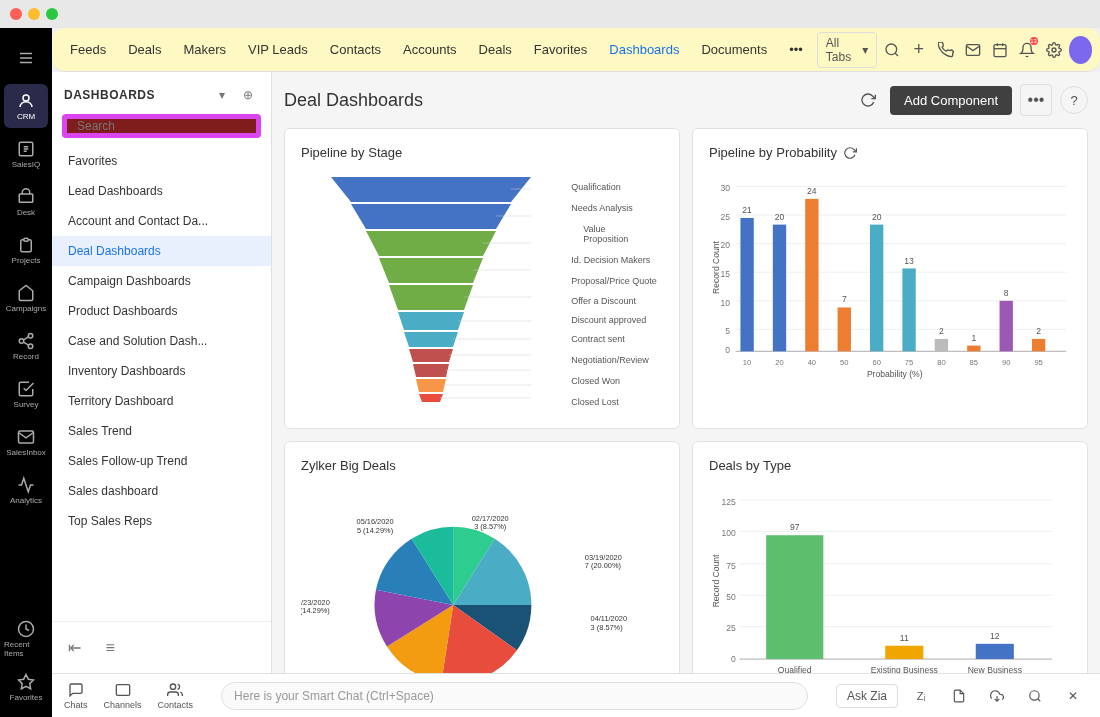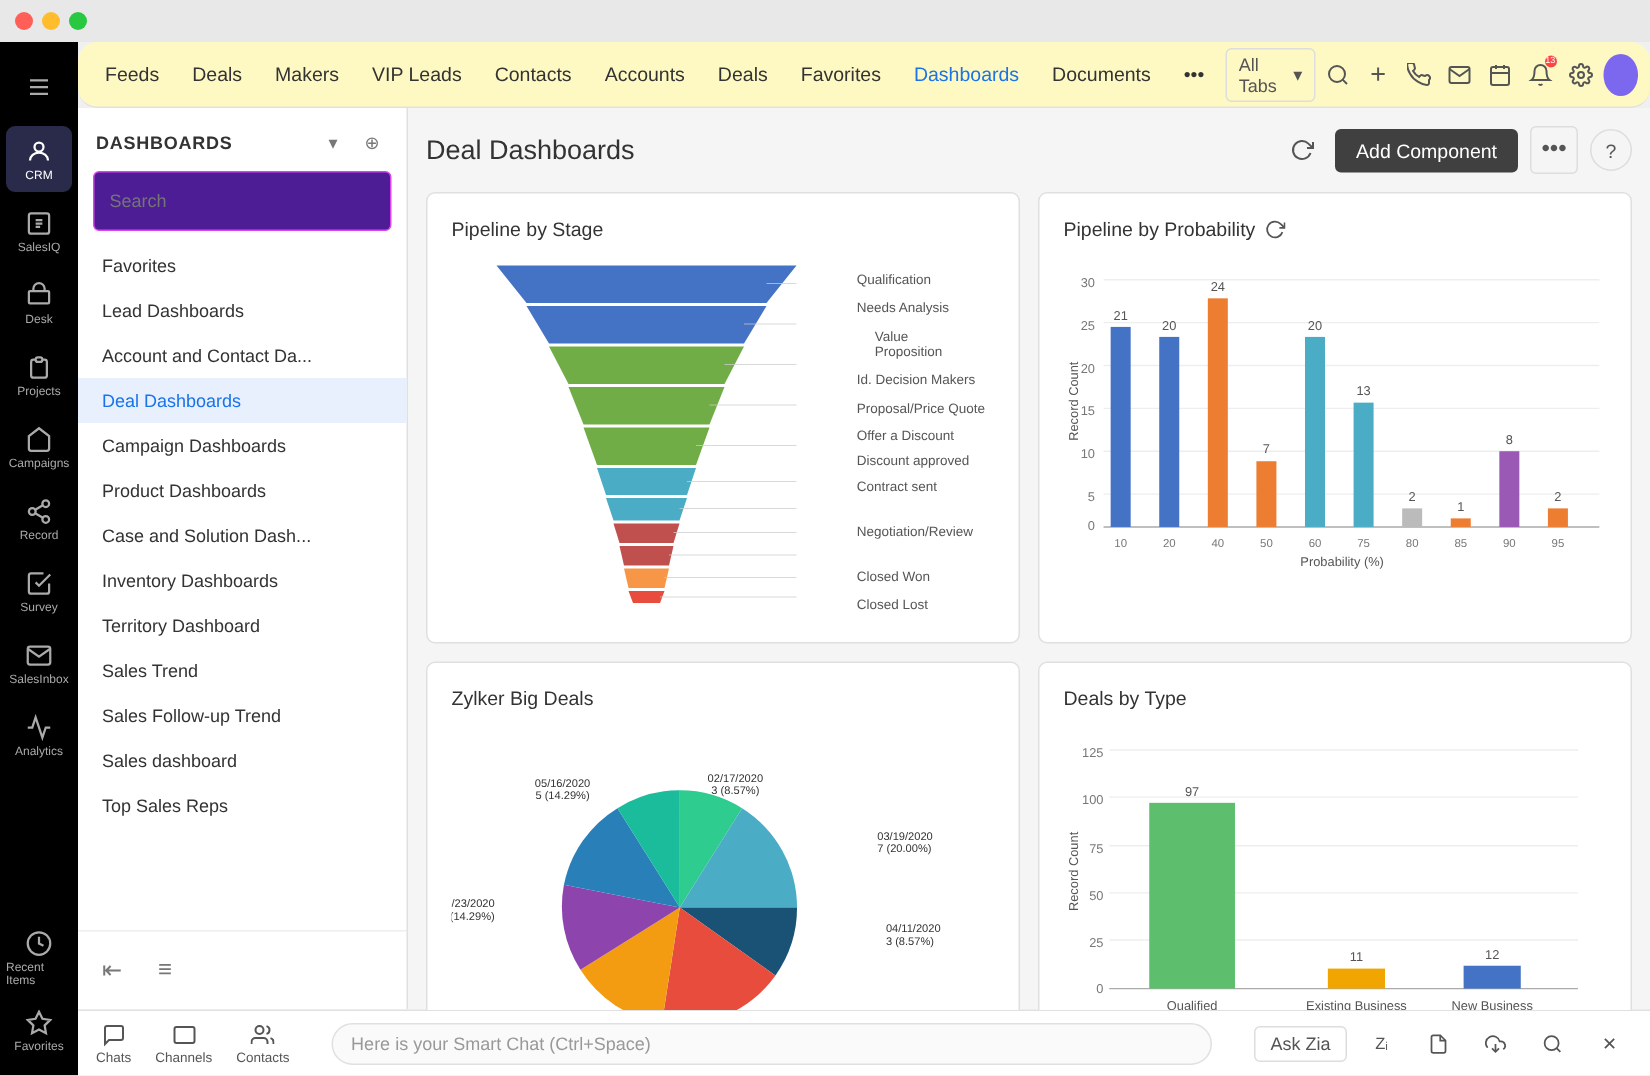--- a/index.html
+++ b/index.html
@@ -100,26 +100,26 @@
       font-size: 12px;
       font-weight: 700;
       color: #333;
       letter-spacing: 0.5px;
       flex: 1;
     }
     .dash-sidebar-actions { display: flex; gap: 4px; }
     .dash-sidebar-action { width: 22px; height: 22px; display: flex; align-items: center; justify-content: center; cursor: pointer; color: #777; border-radius: 3px; font-size: 12px; }
     .dash-search {
       margin: 0 10px 8px;
-      padding: 12px 10px;
-      border: 1px solid #d946ef;
+      padding: 0 10px;
+      border: 5px solid #d946ef;
       border-radius: 4px;
       font-size: 12px;
       color: #999;
-      background: #4c1d95;
+      background: #7f1d1d;
       outline: none;
       width: calc(100% - 20px);
     }
     .dash-menu-item {
       padding: 8px 16px;
       font-size: 12px;
       color: #333;
       cursor: pointer;
     }
     .dash-menu-item.active { color: #1a73e8; font-weight: 500; background: #e8f0fe; }
@@ -449,21 +449,21 @@
               </svg>
               <div class="funnel-labels" style="font-size:9px; color:#555; padding-top:5px;">
                 <div style="margin:2px 0;">Qualification</div>
                 <div style="margin:2px 0;">Needs Analysis</div>
                 <div style="margin:2px 12px;">Value Proposition</div>
                 <div style="margin:2px 0;">Id. Decision Makers</div>
                 <div style="margin:2px 0;">Proposal/Price Quote</div>
                 <div style="margin:2px 0;">Offer a Discount</div>
                 <div style="margin:0 0;">Discount approved</div>
                 <div style="margin:2px 0;">Contract sent</div>
-                <div style="margin:13px 0;">Negotiation/Review</div>
+                <div style="margin:2px 0;">Negotiation/Review</div>
                 <div style="margin:2px 0;">Closed Won</div>
                 <div style="margin:2px 0;">Closed Lost</div>
               </div>
             </div>
           </div>
 
           <div class="chart-card">
             <div class="chart-title">
               Pipeline by Probability
               <svg width="14" height="14" fill="none" stroke="#555" stroke-width="2" viewBox="0 0 24 24">

